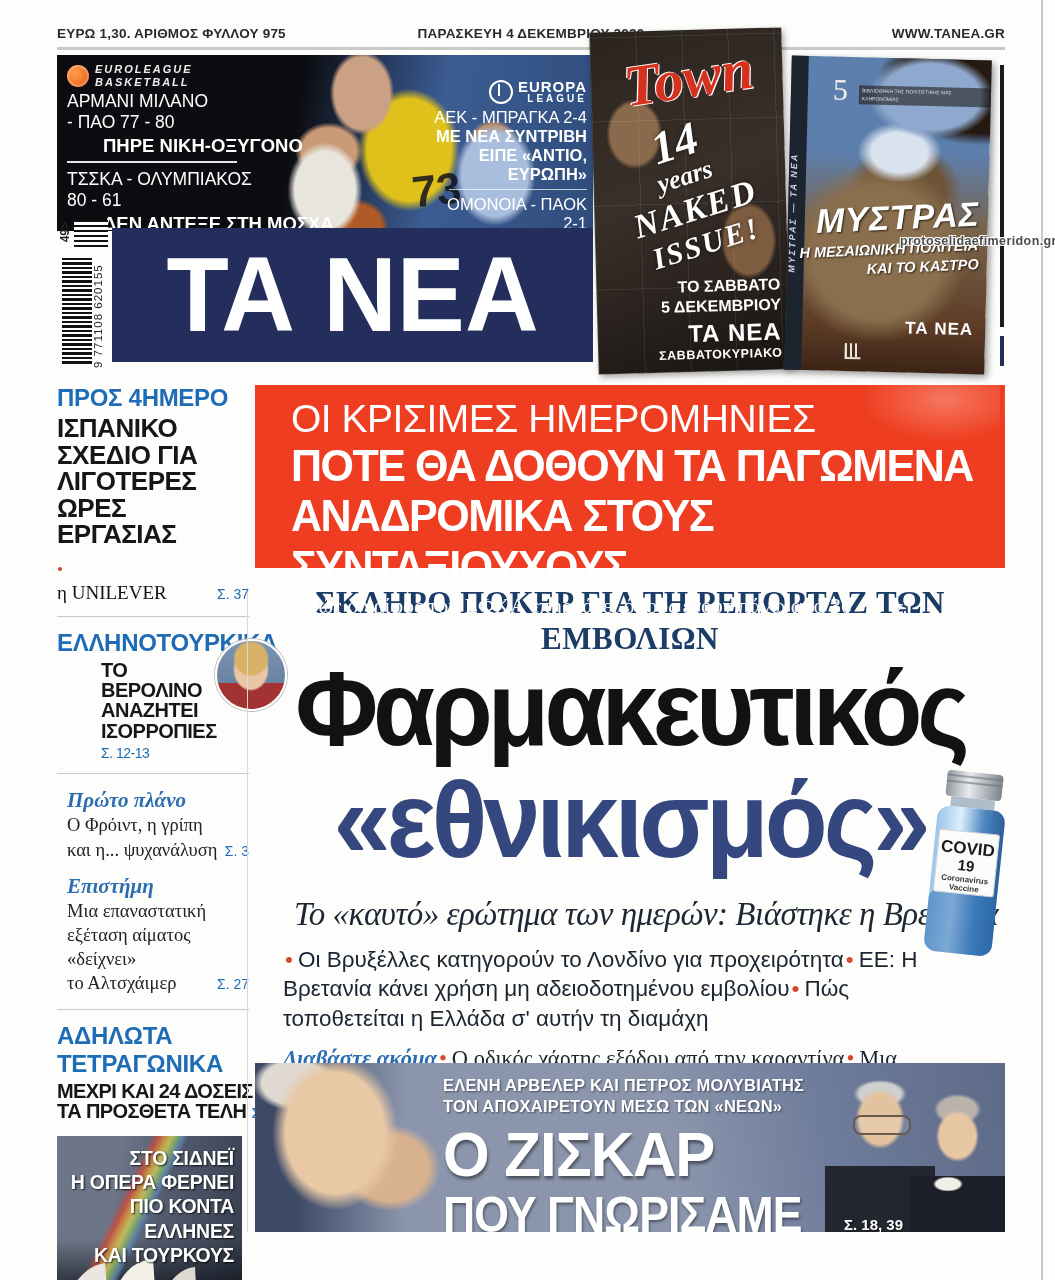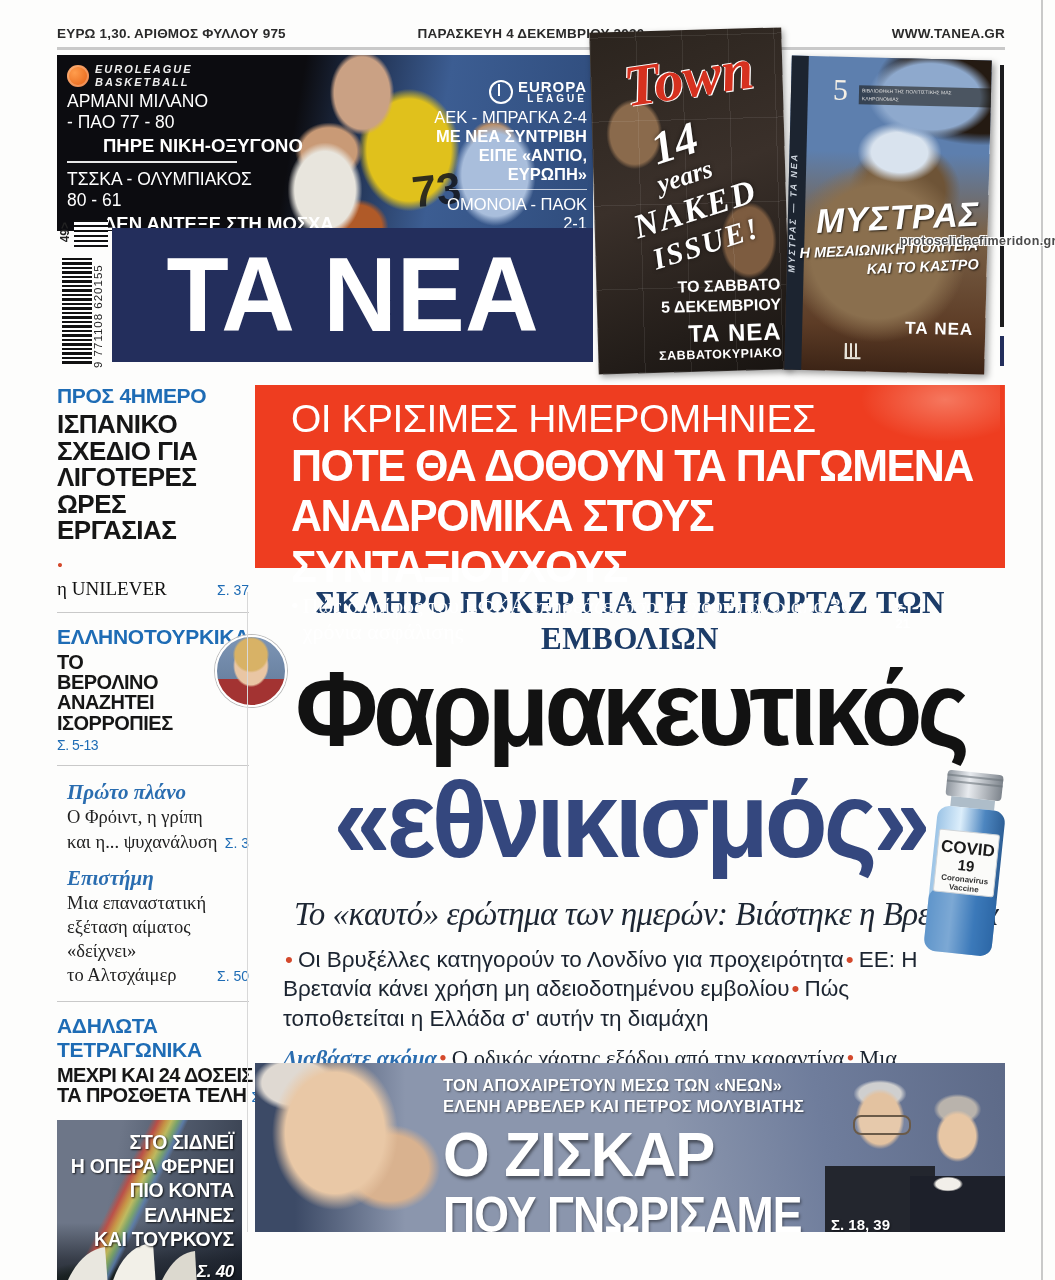--- a/index.html
+++ b/index.html
@@ -103,29 +103,29 @@
   .barnum{position:absolute;left:92px;top:256px;height:112px;writing-mode:vertical-rl;transform:rotate(180deg);
       font-size:11.5px;color:#222;letter-spacing:1px;}
 
   
   .logobox{position:absolute;left:112px;top:228px;width:481px;height:134px;background:#232e5c;
       display:flex;align-items:center;justify-content:center;z-index:5;}
   .logobox span{color:#fff;font-size:102px;font-weight:bold;letter-spacing:0px;transform:scaleY(1.04);}
 
   
   .leftcol{position:absolute;left:57px;top:384px;width:192px;}
-  .kicker{color:#1e6cb5;font-weight:bold;font-size:21px;letter-spacing:-.3px;}
+  .kicker{color:#1e6cb5;font-weight:bold;font-size:24px;letter-spacing:-.3px;}
   .ltitle{color:#161616;font-weight:bold;font-size:26px;line-height:1.02;letter-spacing:-.5px;margin-top:3px;}
   .note{font-family:"Liberation Serif",serif;font-size:19px;line-height:1.35;margin-top:8px;color:#222;}
   .note .bdot:before{content:"•";color:#d4492c;margin-right:6px;font-size:17px;}
   .noterow{display:flex;justify-content:space-between;align-items:baseline;font-family:"Liberation Serif",serif;font-size:19px;}
   .pg{color:#1e6cb5;font-weight:normal;font-size:14px;font-family:"Liberation Sans",sans-serif;}
   .ldiv{height:1px;background:#c9c9c9;margin:12px 0;}
   .s2wrap{position:relative;}
-  .s2 .ltitle{font-size:20px;width:125px;}
+  .s2 .ltitle{font-size:20px;width:125px;margin-left:44px;}
   .merkel{position:absolute;right:-38px;top:10px;width:68px;height:68px;border-radius:50%;
       border:2px solid #fff;box-shadow:0 0 0 1px #bbb;
       background:
         radial-gradient(circle at 50% 26%,#d8b266 0 26%,rgba(0,0,0,0) 30%),
         radial-gradient(ellipse 20px 24px at 50% 42%,#e9c6a4 0 80%,rgba(0,0,0,0) 90%),
         linear-gradient(rgba(0,0,0,0) 0 62%,#a33332 62%),
         linear-gradient(#7d95b5,#5f7796);}
   .fbox{padding:2px 0 2px 10px;}
   .fhead{color:#2a6db0;font-weight:bold;font-style:italic;font-family:"Liberation Serif",serif;font-size:21px;}
   .ftext{font-family:"Liberation Serif",serif;font-size:18.5px;line-height:1.3;color:#222;}
@@ -197,21 +197,21 @@
         radial-gradient(ellipse 30px 36px at 50% 32%,#e7c6a4 0 60%,rgba(0,0,0,0) 72%),
         radial-gradient(ellipse 34px 22px at 50% 13%,#b9b3ac 0 55%,rgba(0,0,0,0) 70%),
         radial-gradient(ellipse 20px 10px at 40% 66%,#f2efe9 0 60%,rgba(0,0,0,0) 75%),
         linear-gradient(rgba(0,0,0,0) 0 60%,#1d202a 60%);}
   .b-text{position:absolute;left:188px;top:12px;color:#fff;}
   .b-kicker{font-size:16.5px;font-weight:bold;line-height:1.3;letter-spacing:.2px;text-shadow:1px 1px 2px rgba(0,0,0,.5);}
   .b-title1{font-size:60px;font-weight:bold;letter-spacing:-1px;line-height:1;margin-top:6px;
       text-shadow:1px 2px 3px rgba(0,0,0,.45);transform:scaleY(1.05);transform-origin:left top;}
   .b-title2{font-size:47px;font-weight:bold;letter-spacing:-1px;line-height:1;margin-top:6px;
       text-shadow:1px 2px 3px rgba(0,0,0,.45);transform:scaleX(.95) scaleY(1.05);transform-origin:left top;display:inline-block;}
-  .b-pg{font-size:15px;font-weight:bold;margin-left:6px;text-shadow:1px 1px 2px rgba(0,0,0,.5);}
+  .b-pg{font-size:15px;font-weight:bold;margin-left:19px;text-shadow:1px 1px 2px rgba(0,0,0,.5);}
 
   
   .edge{position:absolute;top:0;left:1041px;width:2px;height:1280px;background:#c9c9c9;}
   .bleed1{position:absolute;left:1000px;top:65px;width:4px;height:262px;background:#1c1c1e;}
   .bleed2{position:absolute;left:1000px;top:336px;width:4px;height:30px;background:#232e5c;}
   .bleed3{position:absolute;left:1000px;top:385px;width:4px;height:175px;background:#ee3d20;}
 </style>
 </head>
 <body>
 
@@ -314,41 +314,41 @@
       </div>
     </div>
     <div class="ldiv"></div>
 
     <div class="s2wrap s2">
       <div class="kicker">ΕΛΛΗΝΟΤΟΥΡΚΙΚΑ</div>
       <div class="ltitle">
         <div>ΤΟ ΒΕΡΟΛΙΝΟ</div>
         <div>ΑΝΑΖΗΤΕΙ</div>
         <div><span>ΙΣΟΡΡΟΠΙΕΣ</span>
-             <span class="pg inpg">Σ. 5-13</span></div>
+             <span class="pg inpg">Σ. 12-13</span></div>
       </div>
       <div class="merkel"></div>
     </div>
     <div class="ldiv"></div>
 
     <div class="fbox">
       <div class="fhead">Πρώτο πλάνο</div>
       <div class="ftext">Ο Φρόιντ, η γρίπη</div>
       <div class="ftext frow">
         <span>και η... ψυχανάλυση</span>
         <span class="pg">Σ. 3</span>
       </div>
     </div>
     <div class="fbox" style="margin-top:8px;">
       <div class="fhead">Επιστήμη</div>
       <div class="ftext">Μια επαναστατική</div>
       <div class="ftext">εξέταση αίματος «δείχνει»</div>
       <div class="ftext frow">
         <span>το Αλτσχάιμερ</span>
-        <span class="pg">Σ. 50</span>
+        <span class="pg">Σ. 27</span>
       </div>
     </div>
     <div class="ldiv"></div>
 
     <div class="s5">
       <div class="kicker">ΑΔΗΛΩΤΑ ΤΕΤΡΑΓΩΝΙΚΑ</div>
       <div class="ltitle">
         <div>ΜΕΧΡΙ ΚΑΙ 24 ΔΟΣΕΙΣ</div>
         <div><span>ΤΑ ΠΡΟΣΘΕΤΑ ΤΕΛΗ</span>
              <span class="pg inpg">Σ. 22, 35</span></div>
@@ -437,22 +437,22 @@
       <text x="46" y="112" text-anchor="middle" font-family="Liberation Sans, sans-serif" font-size="8" font-weight="bold" fill="#333">Coronavirus</text>
       <text x="46" y="121" text-anchor="middle" font-family="Liberation Sans, sans-serif" font-size="8" font-weight="bold" fill="#333">Vaccine</text>
     </svg>
   </div>
 
   <div class="bstrip">
     <div class="b-man"></div>
     <div class="b-woman"></div>
     <div class="b-text">
       <div class="b-kicker">
+        <div>ΕΛΕΝΗ ΑΡΒΕΛΕΡ ΚΑΙ ΠΕΤΡΟΣ ΜΟΛΥΒΙΑΤΗΣ</div>
         <div>ΤΟΝ ΑΠΟΧΑΙΡΕΤΟΥΝ ΜΕΣΩ ΤΩΝ «ΝΕΩΝ»</div>
-        <div>ΕΛΕΝΗ ΑΡΒΕΛΕΡ ΚΑΙ ΠΕΤΡΟΣ ΜΟΛΥΒΙΑΤΗΣ</div>
       </div>
       <div class="b-title1">Ο ΖΙΣΚΑΡ</div>
       <div>
         <span class="b-title2">ΠΟΥ ΓΝΩΡΙΣΑΜΕ</span>
         <span class="b-pg">Σ. 18, 39</span>
       </div>
     </div>
   </div>
 
   <div class="bleed1"></div>

